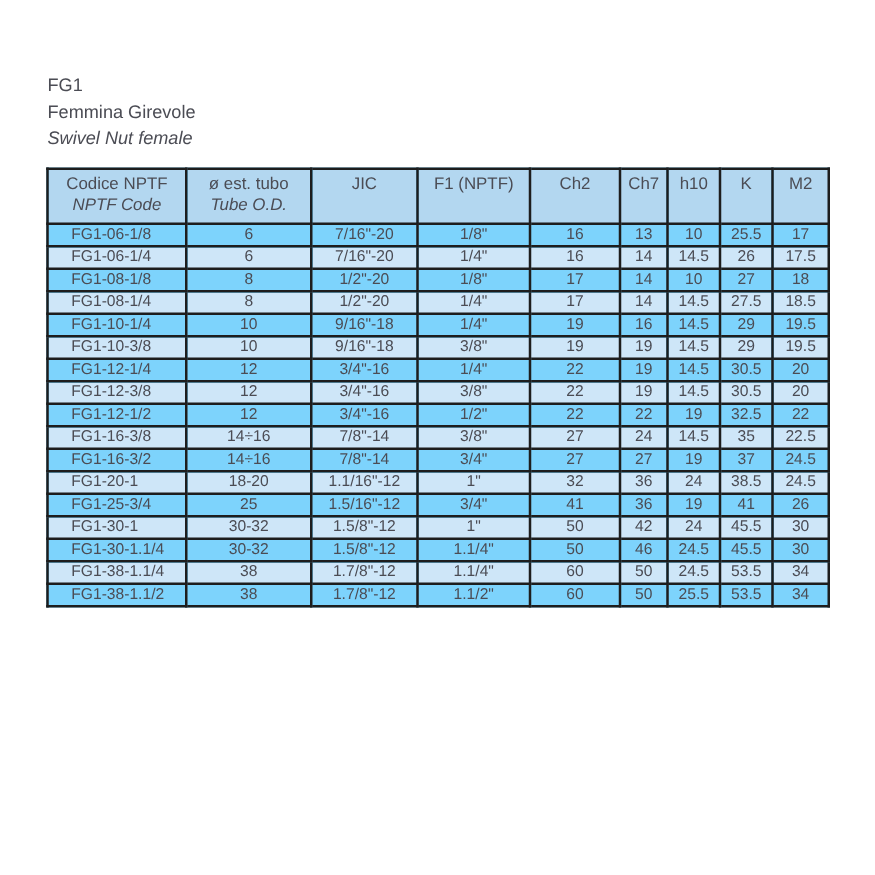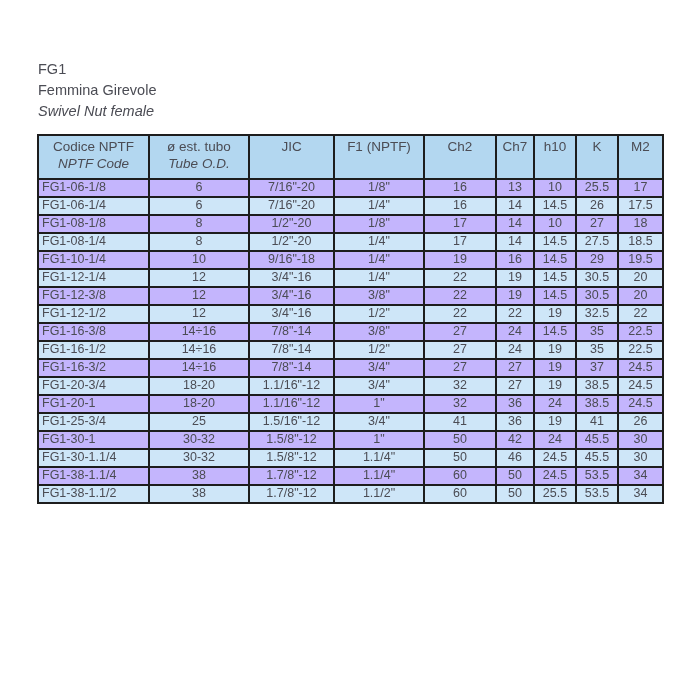--- a/index.html
+++ b/index.html
@@ -17,21 +17,21 @@
     font-size: 14.5px; line-height: 1.45;
     color: #4b4c54;
   }
   .title-line { white-space: nowrap; }
   .title-line.italic { font-style: italic; }
 
   table.spec {
     position: absolute; left: 37px; top: 134px;
     border-collapse: collapse;
     table-layout: fixed;
-    background: #c4b5fd;
+    background: #7dd3fc;
   }
   table.spec th, table.spec td {
     border: 2px solid #1d1d1d;
     overflow: hidden;
   }
   table.spec th {
     background: #b3d7f0;
     font-weight: normal;
     vertical-align: top;
     text-align: center;
@@ -42,21 +42,21 @@
   }
   table.spec th .sub { display: block; font-style: italic; }
   table.spec td {
     font-size: 12.5px;
     line-height: 15px;
     height: 18px;
     text-align: center;
     padding: 0 2px;
     white-space: nowrap;
   }
-  table.spec td.first { text-align: left; padding-left: 3px; }
+  table.spec td.first { text-align: left; padding-left: 18px; }
   table.spec tbody tr:nth-child(even) td { background: #cee6f8; }
 
   
   col.c0 { width: 111px; }
   col.c1 { width: 100px; }
   col.c2 { width: 85px; }
   col.c3 { width: 90px; }
   col.c4 { width: 72px; }
   col.c5 { width: 38px; }
   col.c6 { width: 42px; }
@@ -149,20 +149,31 @@
           <td>10</td>
           <td>9/16"-18</td>
           <td>1/4"</td>
           <td>19</td>
           <td>16</td>
           <td>14.5</td>
           <td>29</td>
           <td>19.5</td>
         </tr>
         <tr>
+          <td class="first">FG1-10-3/8</td>
+          <td>10</td>
+          <td>9/16"-18</td>
+          <td>3/8"</td>
+          <td>19</td>
+          <td>19</td>
+          <td>14.5</td>
+          <td>29</td>
+          <td>19.5</td>
+        </tr>
+        <tr>
           <td class="first">FG1-12-1/4</td>
           <td>12</td>
           <td>3/4"-16</td>
           <td>1/4"</td>
           <td>22</td>
           <td>19</td>
           <td>14.5</td>
           <td>30.5</td>
           <td>20</td>
         </tr>
@@ -193,50 +204,28 @@
           <td>14÷16</td>
           <td>7/8"-14</td>
           <td>3/8"</td>
           <td>27</td>
           <td>24</td>
           <td>14.5</td>
           <td>35</td>
           <td>22.5</td>
         </tr>
         <tr>
-          <td class="first">FG1-16-1/2</td>
-          <td>14÷16</td>
-          <td>7/8"-14</td>
-          <td>1/2"</td>
-          <td>27</td>
-          <td>24</td>
-          <td>19</td>
-          <td>35</td>
-          <td>22.5</td>
-        </tr>
-        <tr>
           <td class="first">FG1-16-3/2</td>
           <td>14÷16</td>
           <td>7/8"-14</td>
           <td>3/4"</td>
           <td>27</td>
           <td>27</td>
           <td>19</td>
           <td>37</td>
-          <td>24.5</td>
-        </tr>
-        <tr>
-          <td class="first">FG1-20-3/4</td>
-          <td>18-20</td>
-          <td>1.1/16"-12</td>
-          <td>3/4"</td>
-          <td>32</td>
-          <td>27</td>
-          <td>19</td>
-          <td>38.5</td>
           <td>24.5</td>
         </tr>
         <tr>
           <td class="first">FG1-20-1</td>
           <td>18-20</td>
           <td>1.1/16"-12</td>
           <td>1"</td>
           <td>32</td>
           <td>36</td>
           <td>24</td>

